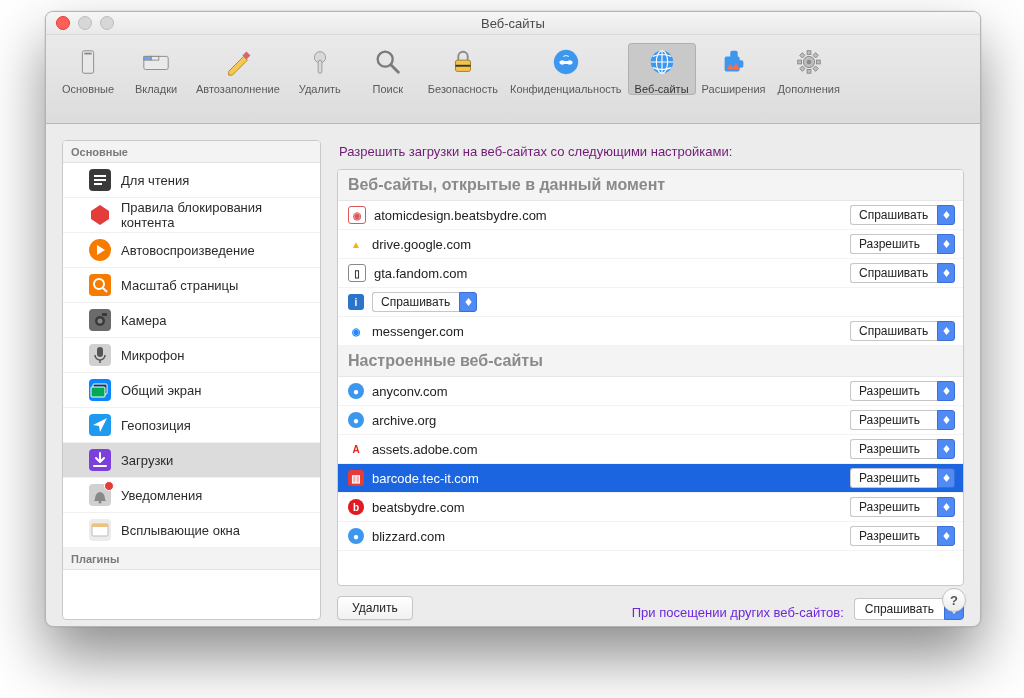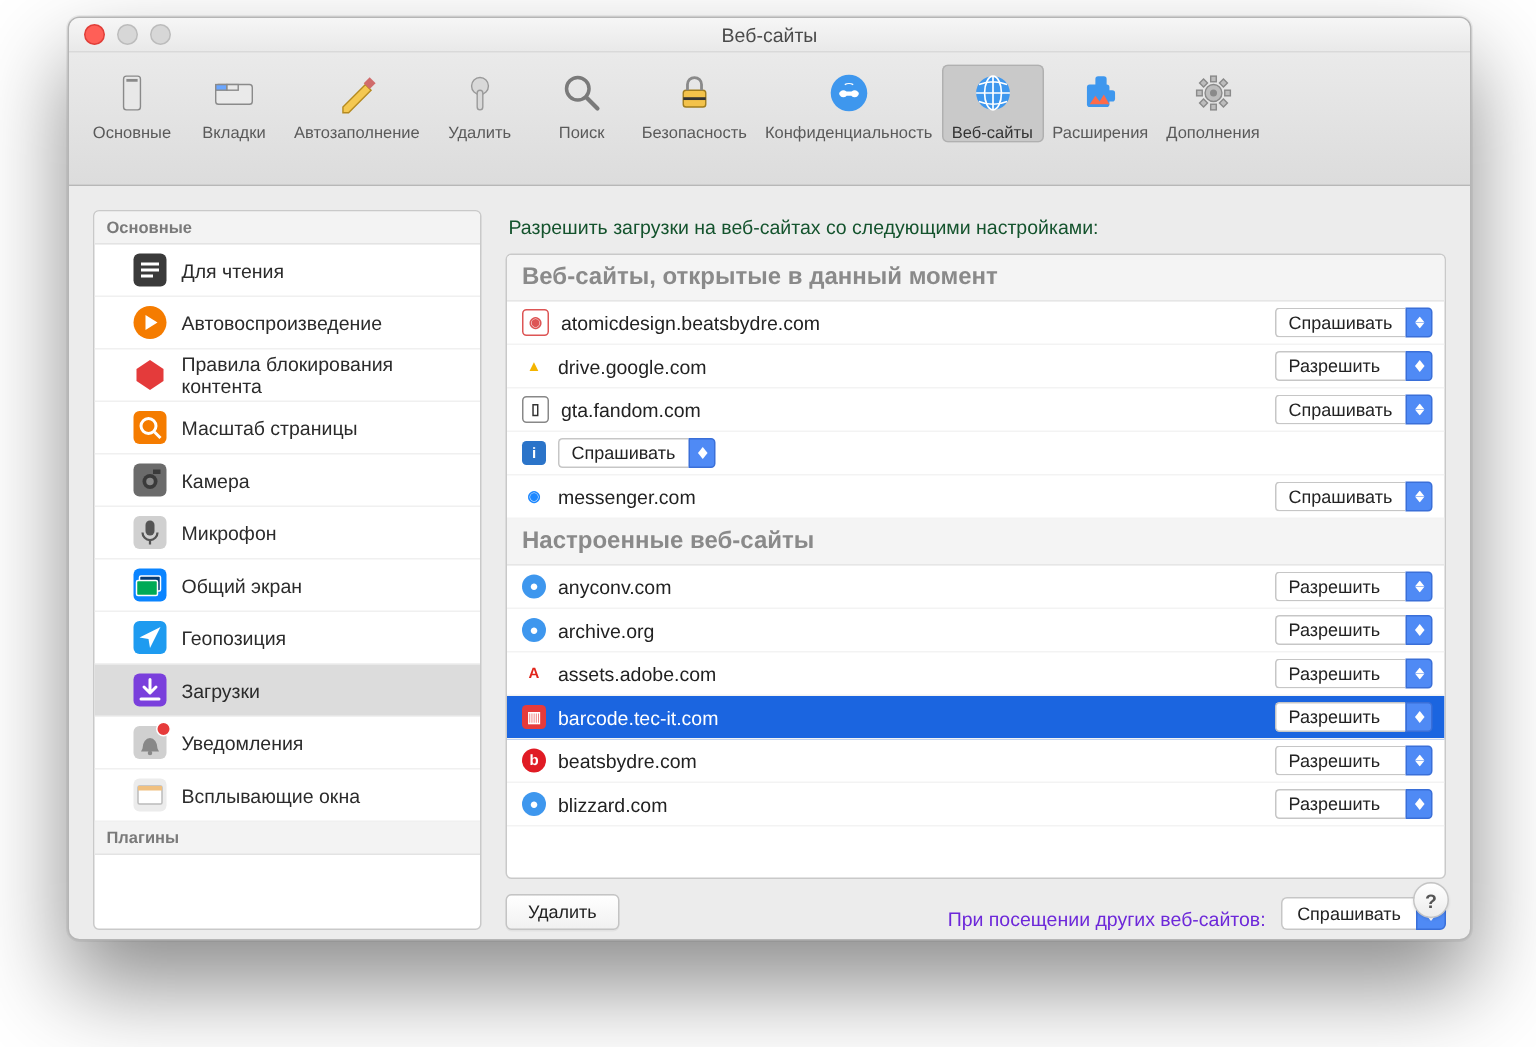--- a/index.html
+++ b/index.html
@@ -20,21 +20,21 @@
   .body{display:flex;height:calc(100% - 102px);}
   .sidebar{width:275px;display:flex;flex-direction:column;padding:16px 0 16px 16px;box-sizing:border-box;}
   .sideBox{flex:1;background:#fff;border:1px solid #c9c9c9;border-radius:4px;overflow-y:auto;}
   .sideHeader{font-size:11px;font-weight:600;color:#7a7a7a;padding:5px 8px 4px 8px;background:#f3f3f3;border-bottom:1px solid #e3e3e3;}
   .sideItem{display:flex;align-items:center;gap:10px;height:34px;padding:0 26px;border-bottom:1px solid #f0f0f0;cursor:default;}
   .sideItem.selected{background:#dcdcdc;}
   .sideItem .sicon{width:22px;height:22px;border-radius:4px;display:flex;align-items:center;justify-content:center;font-size:14px;color:#fff;flex:0 0 22px;position:relative;}
   .sideItem .slabel{font-size:13px;color:#2b2b2b;}
   .badge-dot{position:absolute;top:-3px;right:-3px;width:8px;height:8px;background:#e63b3b;border-radius:50%;border:1px solid #fff;}
   .main{flex:1;display:flex;flex-direction:column;padding:16px 16px 16px 16px;box-sizing:border-box;gap:10px;}
-  .mainTitle{font-size:13px;color:#14532d;padding:4px 2px 0 2px;}
+  .mainTitle{font-size:13px;color:#701a75;padding:4px 2px 0 2px;}
   .listBox{flex:1;background:#fff;border:1px solid #c9c9c9;border-radius:4px;overflow-y:auto;}
   .grpHeader{font-size:16px;font-weight:600;color:#8a8a8a;padding:6px 10px;background:#f4f4f4;border-bottom:1px solid #e6e6e6;}
   .row{display:flex;align-items:center;height:28px;padding:0 8px 0 10px;gap:8px;border-bottom:1px solid #f3f3f3;}
   .row.selected{background:#1b65e0;color:#fff;}
   .row .favicon{width:16px;height:16px;border-radius:3px;flex:0 0 16px;display:flex;align-items:center;justify-content:center;font-size:10px;font-weight:bold;}
   .row .domain{flex:1;font-size:13px;color:inherit;}
   .row .select{display:flex;align-items:stretch;height:20px;}
   .row .select .selLabel{background:#fff;border:1px solid #c6c6c6;border-right:none;border-radius:3px 0 0 3px;padding:0 8px;display:flex;align-items:center;font-size:12px;color:#232323;min-width:70px;}
   .row .select .selArrows{width:16px;background:#4f8af5;border:1px solid #3a6fd8;border-radius:0 3px 3px 0;display:flex;flex-direction:column;align-items:center;justify-content:center;}
   .row.selected .select .selLabel{color:#222;}
@@ -185,36 +185,36 @@
                    <svg viewBox="0 0 22 22" width="22" height="22">
                   <rect x="5" y="6" width="12" height="2" fill="#fff"></rect>
                   <rect x="5" y="10" width="12" height="2" fill="#fff"></rect>
                   <rect x="5" y="14" width="8" height="2" fill="#fff"></rect>
                 </svg>
 
                  </div>
                  <div class="slabel">Для чтения</div>
             </div>
             <div class="sideItem">
+              <div class="sicon" style="background:transparent;">
+                   <svg viewBox="0 0 22 22" width="22" height="22">
+                  <path d="M11 1 L20 7 L20 15 L11 21 L2 15 L2 7 Z" fill="#e43b3b"></path>
+                </svg>
+
+                 </div>
+                 <div class="slabel">Правила блокирования контента</div>
+            </div>
+            <div class="sideItem">
               <div class="sicon" style="background:#f57c00;border-radius:50%;">
                    <svg viewBox="0 0 22 22" width="22" height="22">
                   <path d="M8 6 L16 11 L8 16 Z" fill="#fff"></path>
                 </svg>
 
                  </div>
                  <div class="slabel">Автовоспроизведение</div>
-            </div>
-            <div class="sideItem">
-              <div class="sicon" style="background:transparent;">
-                   <svg viewBox="0 0 22 22" width="22" height="22">
-                  <path d="M11 1 L20 7 L20 15 L11 21 L2 15 L2 7 Z" fill="#e43b3b"></path>
-                </svg>
-
-                 </div>
-                 <div class="slabel">Правила блокирования контента</div>
             </div>
             <div class="sideItem">
               <div class="sicon" style="background:#f57c00;">
                    <svg viewBox="0 0 22 22" width="22" height="22">
                   <circle cx="10" cy="10" r="5" fill="none" stroke="#fff" stroke-width="2"></circle>
                   <line x1="14" y1="14" x2="18" y2="18" stroke="#fff" stroke-width="2"></line>
                 </svg>
 
                  </div>
                  <div class="slabel">Масштаб страницы</div>

